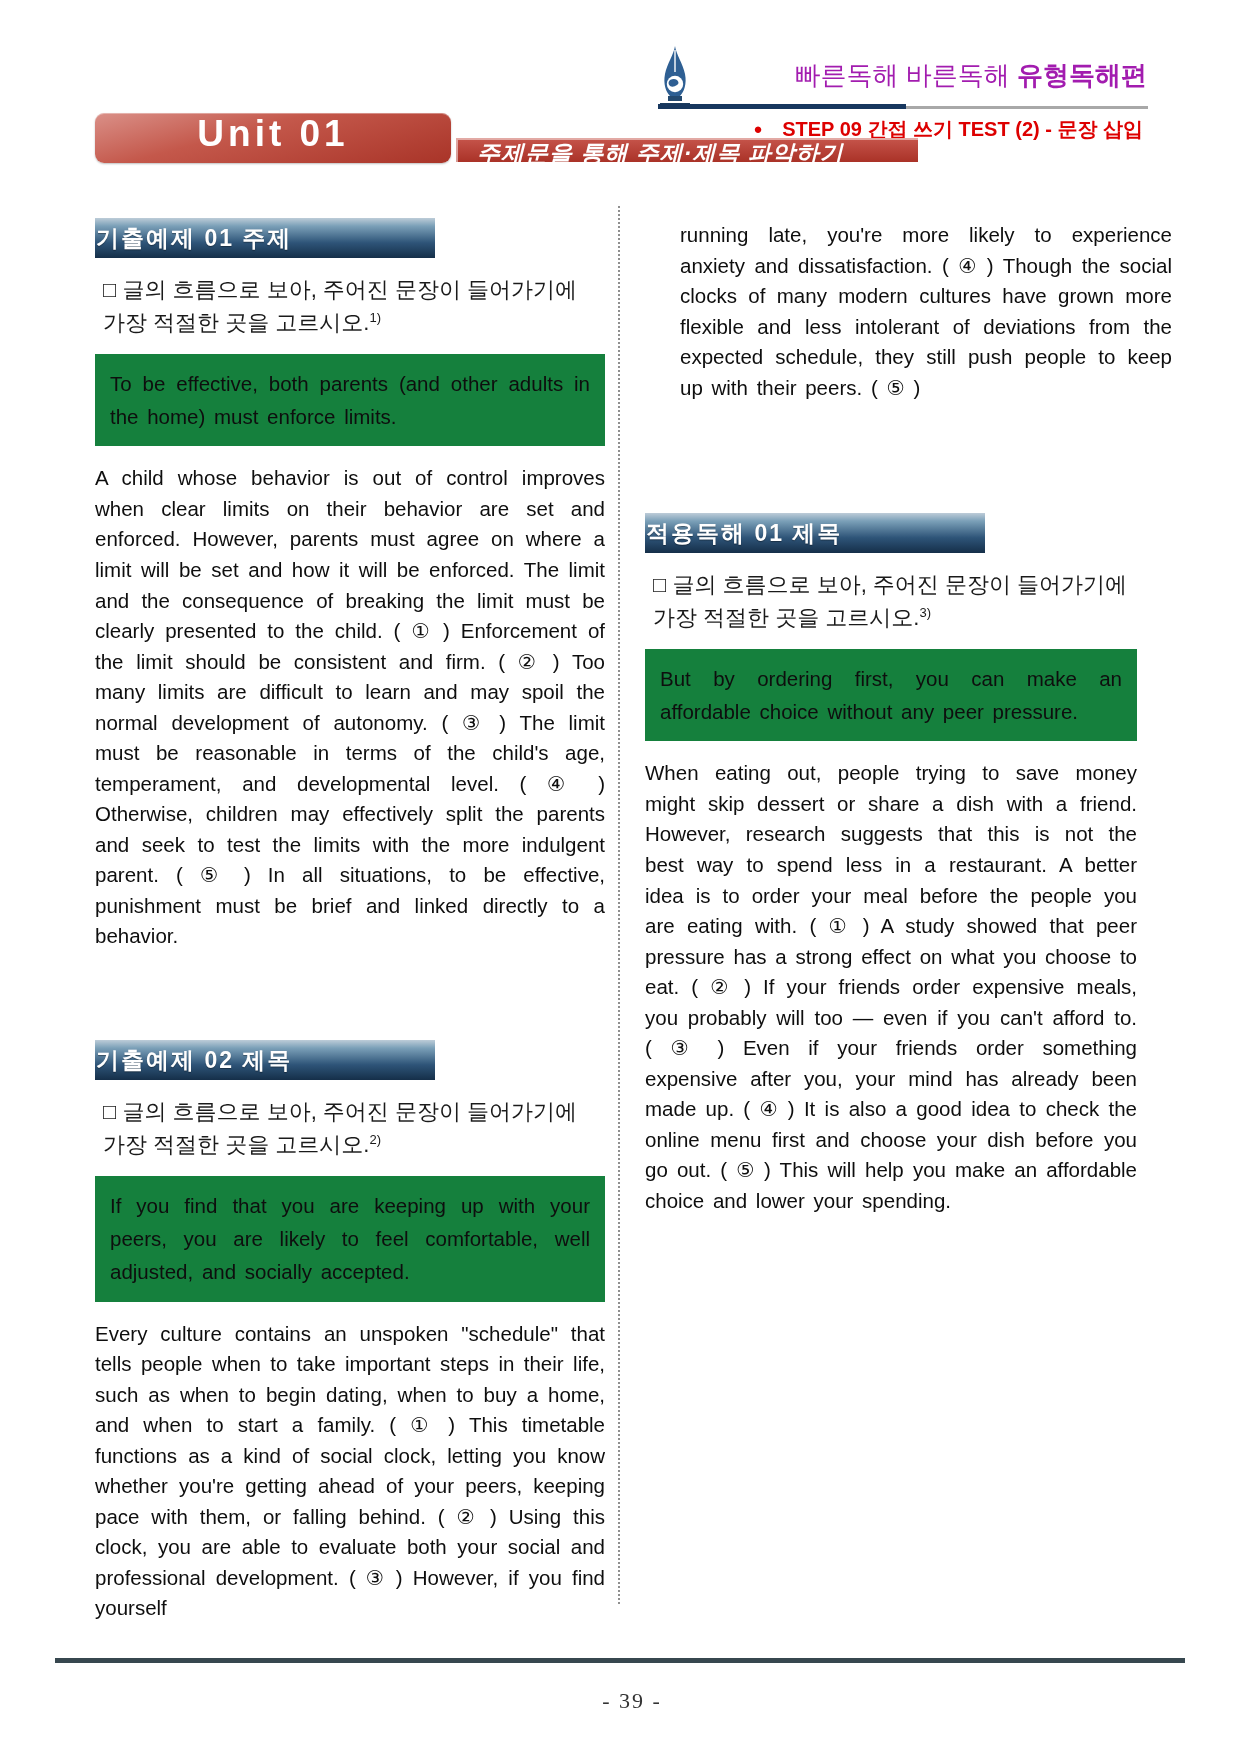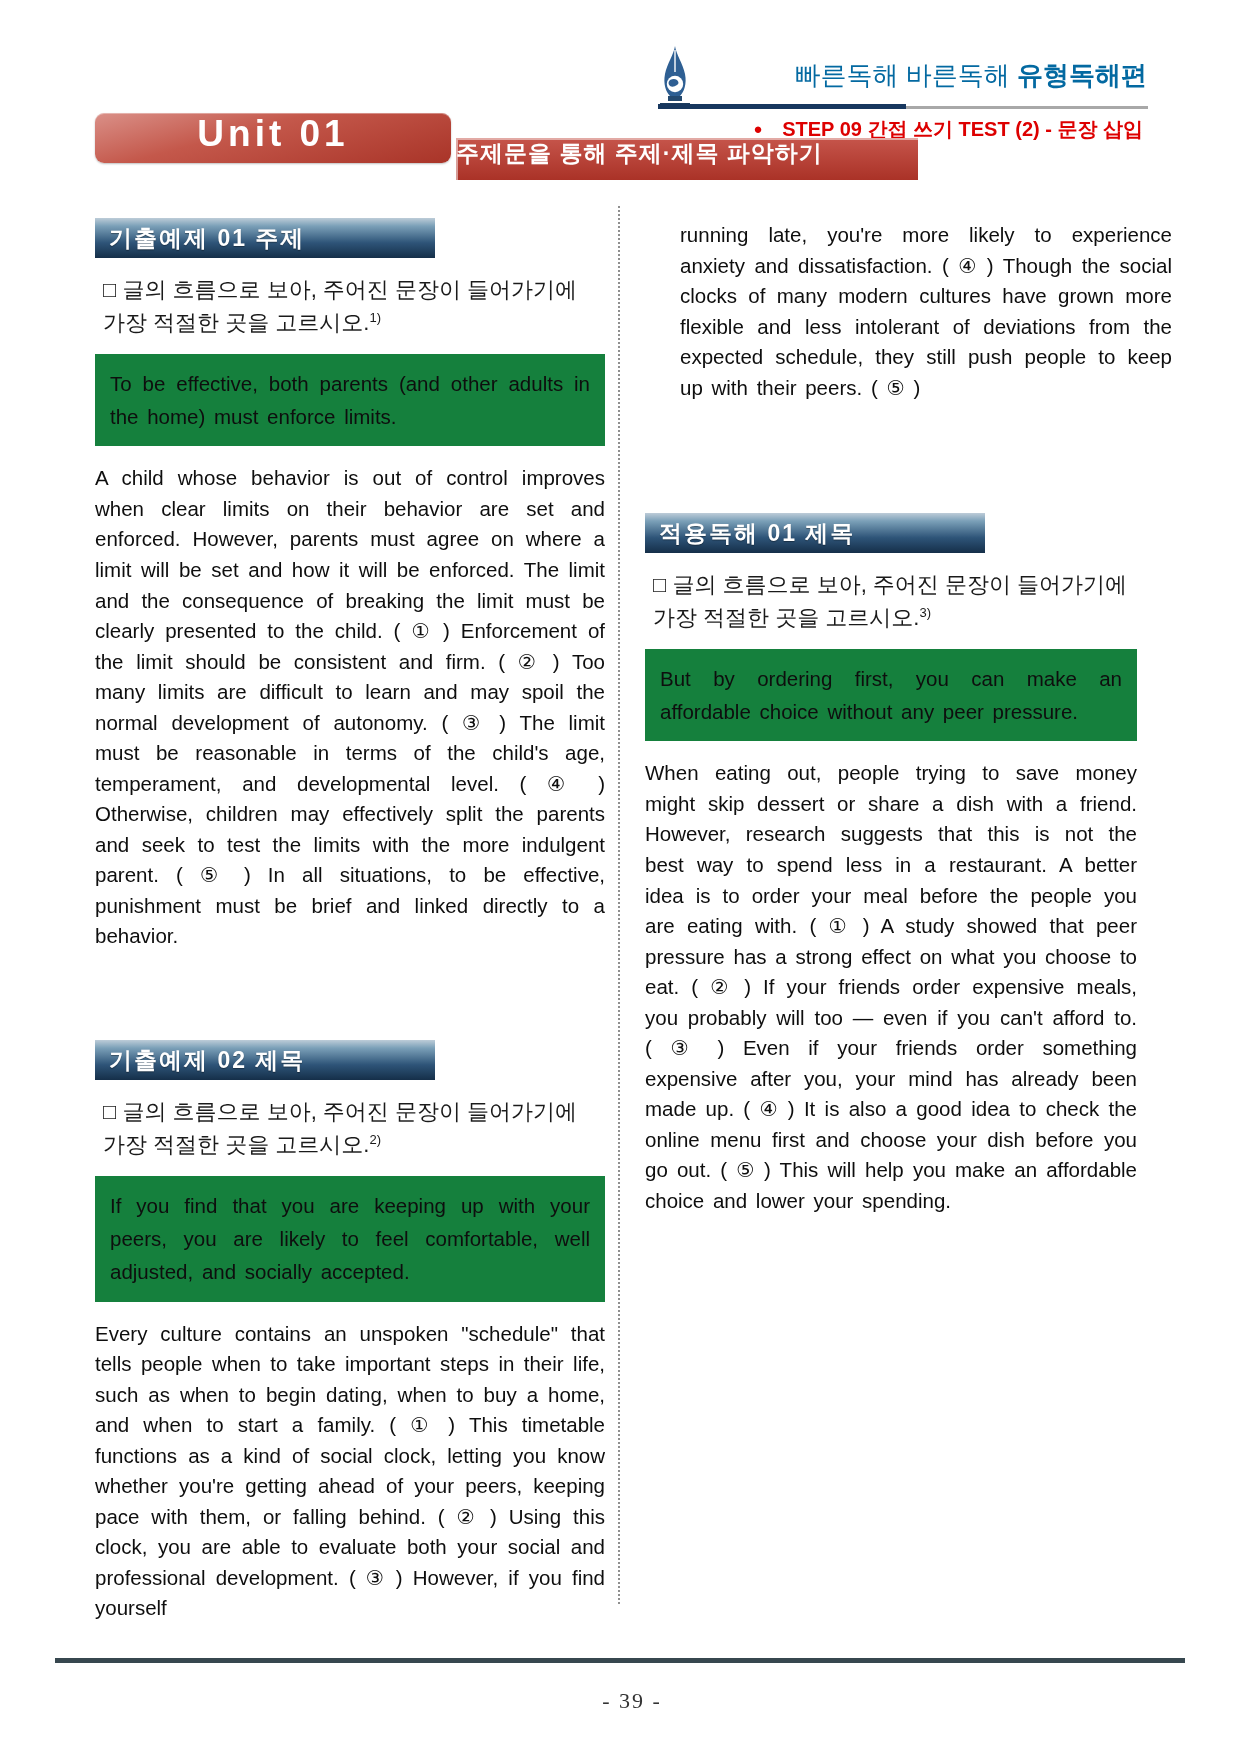--- a/index.html
+++ b/index.html
@@ -9,56 +9,56 @@
     margin:0 auto;
     background:#ffffff;
     font-family:"Liberation Sans","DejaVu Sans",sans-serif;
     color:#111;
     overflow:hidden;
   }
   
   .logo{position:absolute;left:656px;top:46px;width:38px;height:66px;}
   .brand{
     position:absolute;right:93px;top:58px;
-    font-size:26px;color:#0369a1;white-space:nowrap;margin-left:38px;
+    font-size:26px;color:#a21caf;white-space:nowrap;margin-left:38px;
   }
   .brand .bold{font-weight:bold;}
   .rule-blue{position:absolute;left:658px;top:104px;width:248px;height:5px;background:#17375e;}
   .rule-gray{position:absolute;left:906px;top:106px;width:242px;height:3px;background:#a8a8a8;}
   .step-line{
     position:absolute;right:97px;top:116px;
     font-size:20px;font-weight:bold;color:#dd0000;white-space:nowrap;
   }
   .step-line .bullet{font-size:15px;margin-right:14px;vertical-align:2px;}
   .unit-banner{
     position:absolute;left:95px;top:113px;width:356px;height:50px;
     border-radius:9px;
     background:linear-gradient(165deg,#da9088 0%,#c4584b 40%,#a93428 100%);
     box-shadow:inset 0 1px 0 rgba(255,255,255,.35), 0 1px 2px rgba(0,0,0,.25);
     display:flex;align-items:flex-start;justify-content:center;
     color:#fff;font-weight:bold;font-size:37px;letter-spacing:4px;
   }
   .unit-subtitle{
-    position:absolute;left:456px;top:138px;width:462px;height:42px;
+    position:absolute;left:456px;top:138px;width:462px;height:24px;
     background:linear-gradient(180deg,#c6554b 0%,#aa3227 100%);
     box-shadow:inset 2px 2px 0 rgba(255,255,255,.5);
     color:#fff;font-weight:bold;font-size:23px;line-height:31px;
-    padding-left:0;box-sizing:border-box;letter-spacing:1px;white-space:nowrap;
+    padding-left:21px;box-sizing:border-box;letter-spacing:1px;white-space:nowrap;font-style:italic;
   }
   
   .divider{
     position:absolute;left:618px;top:206px;height:1398px;width:0;
     border-left:2px dotted #8f8f8f;
   }
   .section{position:absolute;}
   .sec-left{left:95px;width:510px;}
   .sec-right{left:645px;width:492px;}
   .sec-header{
     height:40px;line-height:40px;width:340px;box-sizing:border-box;
-    padding-left:14px;letter-spacing:2px;
+    padding-left:1px;letter-spacing:2px;
     color:#fff;font-weight:bold;font-size:23px;
     background:linear-gradient(180deg,#bdccd8 0%,#7ba0b8 20%,#2e5478 62%,#152f49 100%);
     text-shadow:0 1px 1px rgba(0,0,0,.35);
   }
   .instruction{
     margin:15px 0 0 8px;font-size:22px;line-height:1.5;color:#1a1a1a;
   }
   .fn{font-size:13px;color:#1a1a1a;}
   .given{
     margin-top:15px;background:#15803d;padding:13px 15px;

